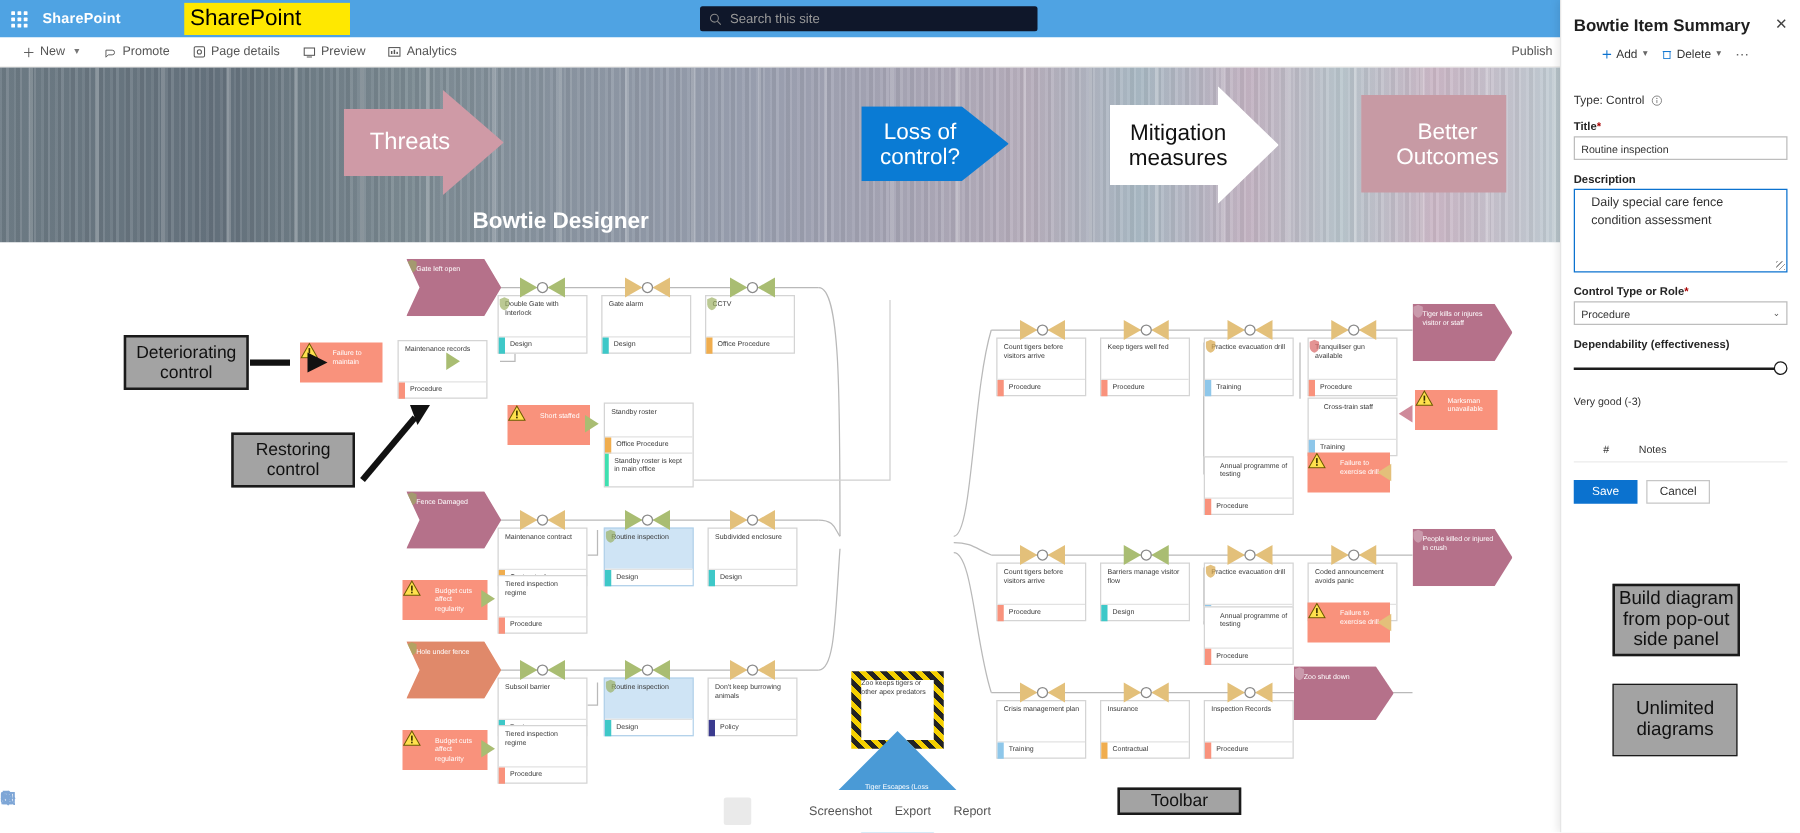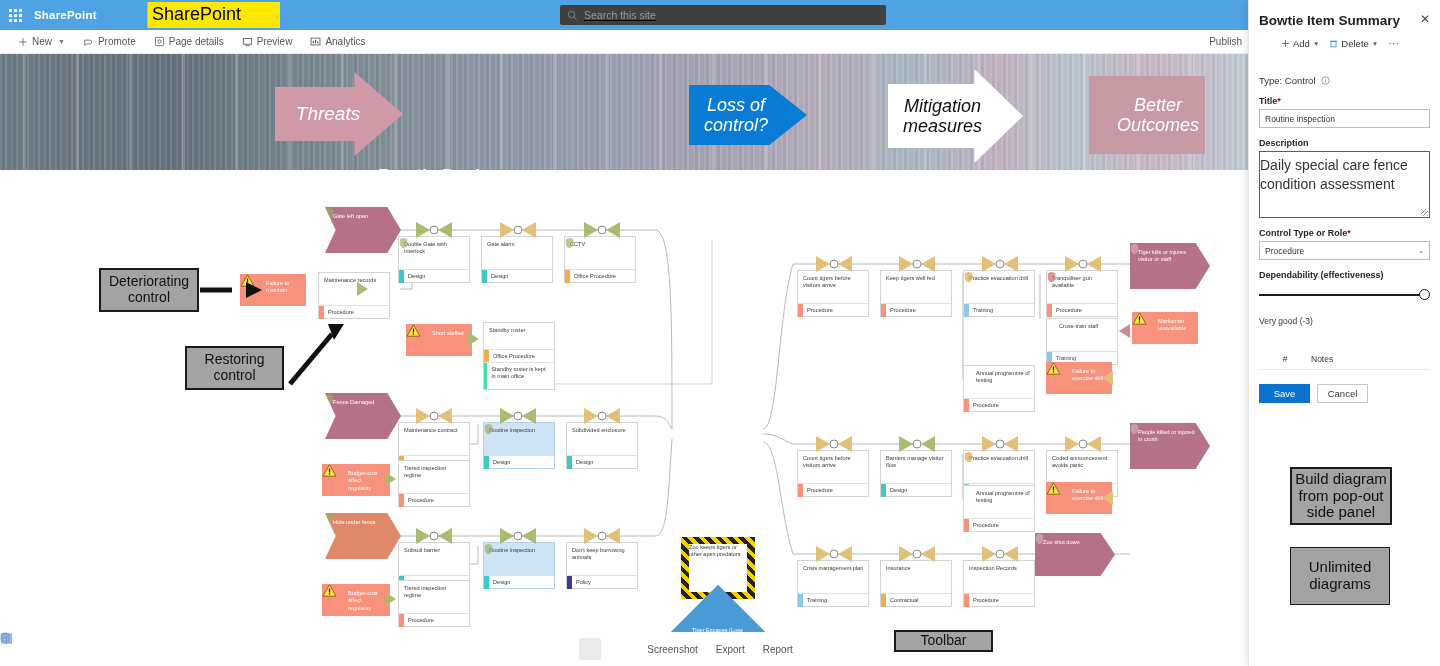--- a/index.html
+++ b/index.html
@@ -11,37 +11,37 @@
   }
 
   
   .suitebar{ position:absolute; left:0; top:0; width:1248px; height:30px;
     background:#4fa3e3; display:flex; align-items:center; }
   .waffle{ width:30px; height:30px; display:flex; align-items:center; justify-content:center; }
   .waffle-grid{ display:grid; grid-template-columns:repeat(3,3px); grid-template-rows:repeat(3,3px);
     gap:2px; }
   .waffle-grid i{ display:block; width:3px; height:3px; background:#fff; border-radius:.5px; }
   .sp-brand{ color:#fff; font-size:11.5px; font-weight:bold; margin-left:4px; letter-spacing:.2px; }
-  .sb-search{ position:absolute; left:560px; top:5px; width:326px; height:20px; background:#404040;
-    border-radius:2px; display:flex; align-items:center; padding:0 7px;text-decoration:underline; }
+  .sb-search{ position:absolute; left:560px; top:5px; width:270px; height:20px; background:#0f172a;
+    border-radius:2px; display:flex; align-items:center; padding:0 7px; }
   .sb-search .mg{ margin-right:6px; }
   .sb-search span{ font-size:10.5px; color:#9a9a9a; }
 
   
   .cmdbar{ position:absolute; left:0; top:30px; width:1248px; height:24px; background:#fff;
     border-bottom:1px solid #edebe9; display:flex; align-items:center; padding-left:18px; }
   .cmd{ display:flex; align-items:center; gap:4px; margin-right:18px; color:#4a4a4a; font-size:10px; }
   .cmd .lbl{ font-size:10px; color:#555; }
   .cmd .chev{ font-size:7px; color:#777; margin-left:2px; }
   .publish{ position:absolute; right:6px; top:6px; font-size:10px; color:#555; }
 
   
-  .banner{ position:absolute; left:0; top:54px; width:1248px; height:116px; overflow:hidden;
+  .banner{ position:absolute; left:0; top:54px; width:1248px; height:140px; overflow:hidden;
     background:linear-gradient(90deg,#6e7c86 0%,#65727d 14%,#7b8a92 26%,#8d97a4 38%,#9aa0b0 48%,
-      #a6a5b5 57%,#b7aebc 66%,#a9b9c4 73%,#c3b3c2 80%,#b9c6cd 86%,#cbb7c6 92%,#c0cdd4 100%);font-style:italic; }
+      #a6a5b5 57%,#b7aebc 66%,#a9b9c4 73%,#c3b3c2 80%,#b9c6cd 86%,#cbb7c6 92%,#c0cdd4 100%); }
   .banner::before{ content:""; position:absolute; inset:0;
     background:repeating-linear-gradient(90deg,
       rgba(255,255,255,.06) 0px, rgba(255,255,255,.06) 2px,
       rgba(0,0,0,.05) 2px, rgba(0,0,0,.05) 5px,
       rgba(255,255,255,.10) 5px, rgba(255,255,255,.10) 7px,
       rgba(0,0,0,.02) 7px, rgba(0,0,0,.02) 11px); }
   .banner::after{ content:""; position:absolute; inset:0;
     background:repeating-linear-gradient(90deg,
       rgba(255,255,255,0) 0px, rgba(255,255,255,0) 23px,
       rgba(255,255,255,.18) 23px, rgba(255,255,255,.18) 26px,
@@ -119,22 +119,22 @@
   .p-title{ font-size:13.5px; font-weight:bold; color:#1f1f1f; margin:13px 0 0 0; }
   .p-close{ position:absolute; right:10px; top:13px; font-size:12px; color:#444; line-height:1; }
   .p-cmd{ display:flex; align-items:center; margin-top:9px; padding-left:22px; gap:3px; }
   .p-cmd .it{ display:flex; align-items:center; gap:3px; color:#333; font-size:9.5px; margin-right:7px; }
   .p-cmd .chev{ font-size:6.5px; color:#666; }
   .p-type{ margin-top:25px; font-size:9.5px; color:#333; display:flex; align-items:center; gap:5px; }
   .p-lbl{ font-size:9px; color:#252525; font-weight:bold; margin-top:10px; }
   .req{ color:#a80000; font-weight:bold; }
   .p-input{ width:100%; height:19px; border:1px solid #bdbdbd; background:#fff; font-size:8.5px;
     color:#333; padding:0 5px; display:flex; align-items:center; margin-top:3px; }
-  .p-area{ width:100%; height:67px; border:1.5px solid #0b72cf; background:#fff; font-size:14px;
-    color:#333; padding:4px 0; margin-top:3px; line-height:1.35; position:relative; }
+  .p-area{ width:100%; height:67px; border:1.5px solid #0b72cf; background:#fff; font-size:10px;
+    color:#333; padding:4px 13px; margin-top:3px; line-height:1.35; position:relative; }
   .p-area .rz{ position:absolute; right:1px; bottom:1px; width:7px; height:7px;
     background:repeating-linear-gradient(135deg,#999 0 1px,transparent 1px 3px); }
   .p-sel{ width:100%; height:19px; border:1px solid #bdbdbd; background:#fff; font-size:8.5px;
     color:#333; padding:0 5px; display:flex; align-items:center; justify-content:space-between;
     margin-top:3px; }
   .p-sel .chev{ font-size:7px; color:#555; }
   .slider{ position:relative; margin-top:9px; height:12px; }
   .slider .trk{ position:absolute; left:0; right:8px; top:5px; height:2px; background:#1c1c1c; }
   .slider .thb{ position:absolute; right:0; top:0; width:11px; height:11px; border:1.6px solid #1c1c1c;
     border-radius:50%; background:#fff; }

